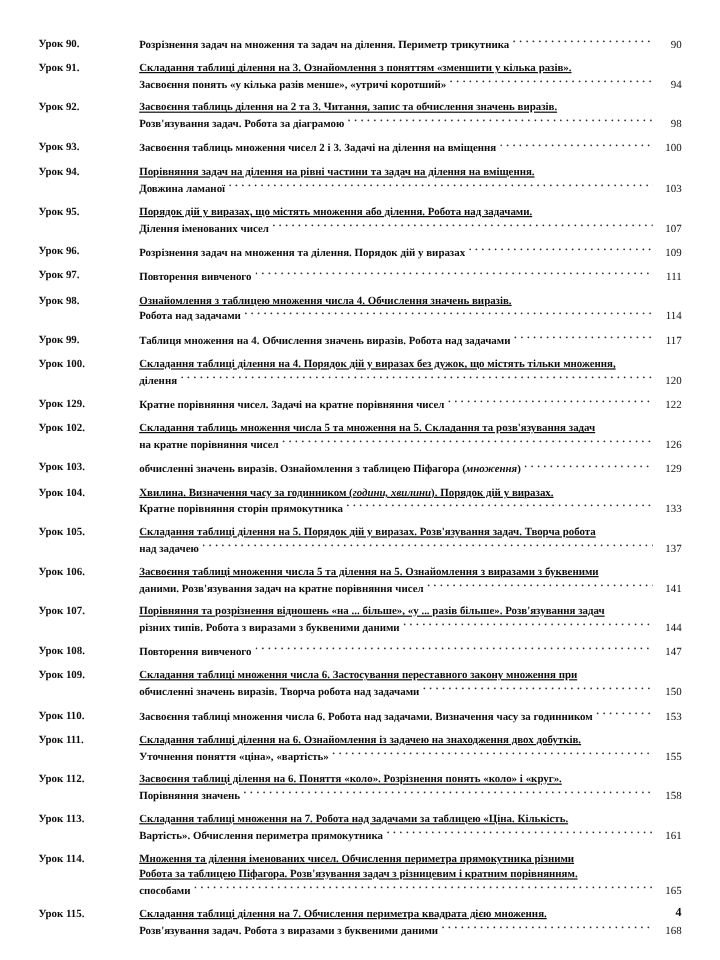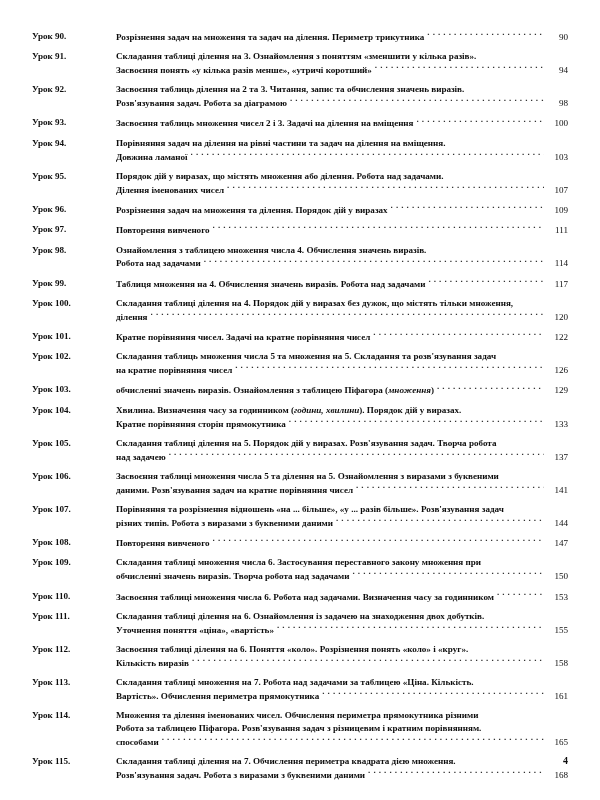--- a/index.html
+++ b/index.html
@@ -85,20 +85,21 @@
   .pagenum {
     flex: 0 0 auto;
     width: 22px;
     text-align: right;
     font-weight: normal;
     white-space: nowrap;
   }
   .wrapline {
     display: block;
     white-space: normal;
+    text-decoration: underline;
   }
   .it { font-style: italic; }
   .folio {
     position: absolute;
     right: 32px;
     bottom: 34px;
     font-size: 10px;
     font-weight: bold;
     font-family: "Liberation Serif", "DejaVu Serif", serif;
   }
@@ -218,21 +219,21 @@
         <div class="toc-body">
           <div class="wrapline toc-text">Складання таблиці ділення на 4. Порядок дій у виразах без дужок, що містять тільки множення,</div>
           <div class="lastline">
             <span class="lastline-text toc-text">ділення</span>
             <span class="leader"></span>
             <span class="pagenum">120</span>
           </div>
         </div>
       </div>
       <div class="toc-entry">
-        <div class="toc-label">Урок 101.</div>
+        <div class="toc-label">Урок 129.</div>
         <div class="toc-body">
           <div class="lastline">
             <span class="lastline-text toc-text">Кратне порівняння чисел. Задачі на кратне порівняння чисел</span>
             <span class="leader"></span>
             <span class="pagenum">122</span>
           </div>
         </div>
       </div>
       <div class="toc-entry">
         <div class="toc-label">Урок 102.</div>
@@ -339,21 +340,21 @@
             <span class="leader"></span>
             <span class="pagenum">155</span>
           </div>
         </div>
       </div>
       <div class="toc-entry">
         <div class="toc-label">Урок 112.</div>
         <div class="toc-body">
           <div class="wrapline toc-text">Засвоєння таблиці ділення на 6. Поняття «коло». Розрізнення понять «коло» і «круг».</div>
           <div class="lastline">
-            <span class="lastline-text toc-text">Кількість виразів</span>
+            <span class="lastline-text toc-text">Порівняння значень</span>
             <span class="leader"></span>
             <span class="pagenum">158</span>
           </div>
         </div>
       </div>
       <div class="toc-entry">
         <div class="toc-label">Урок 113.</div>
         <div class="toc-body">
           <div class="wrapline toc-text">Складання таблиці множення на 7. Робота над задачами за таблицею «Ціна. Кількість.</div>
           <div class="lastline">

